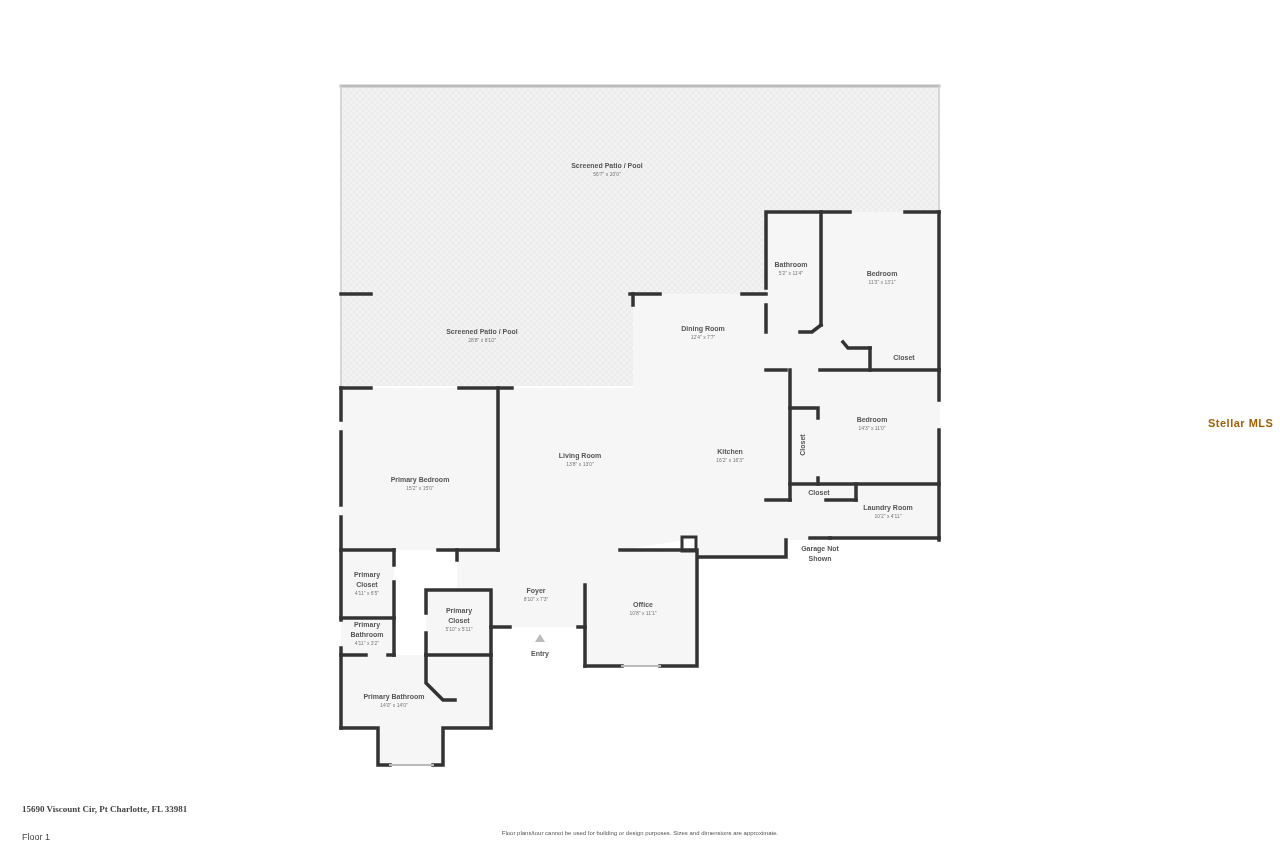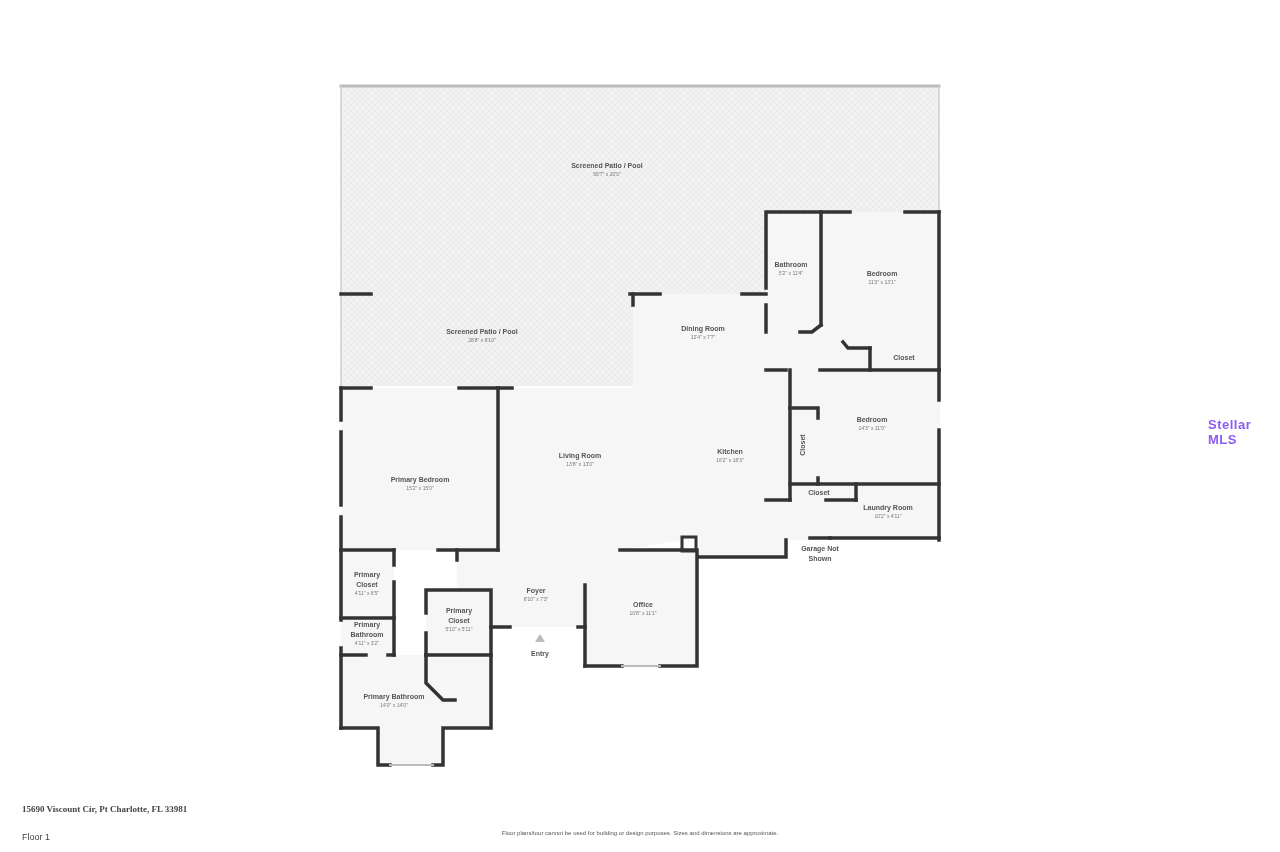--- a/index.html
+++ b/index.html
@@ -3,21 +3,21 @@
 <meta charset="utf-8">
 <style>
   html,body{margin:0;padding:0;background:#ffffff;}
   body{width:1280px;height:852px;position:relative;overflow:hidden;font-family:"Liberation Sans",sans-serif;}
   #plan{position:absolute;left:0;top:0;width:1280px;height:852px;}
   .lbl{font-family:"Liberation Sans",sans-serif;font-size:7px;font-weight:bold;fill:#555;text-anchor:middle;}
   .dim{font-family:"Liberation Sans",sans-serif;font-size:5px;fill:#777;text-anchor:middle;}
   .footer-addr{position:absolute;left:22px;top:804px;font-size:9px;font-weight:bold;color:#444;font-family:Liberation Serif, serif;}
   .footer-floor{position:absolute;left:22px;top:832px;font-size:9px;font-weight:normal;color:#444;}
   .disclaimer{position:absolute;left:0;width:1280px;text-align:center;top:830px;font-size:6px;color:#555;}
-  .watermark{position:absolute;left:1208px;top:417px;font-size:13px;font-weight:bold;color:#8b5cf6;letter-spacing:0.5px;}
+  .watermark{position:absolute;left:1208px;top:417px;font-size:11px;font-weight:bold;color:#a16207;letter-spacing:0.5px;}
 </style>
 </head>
 <body>
 
 <svg id="plan" viewBox="0 0 1280 852" xmlns="http://www.w3.org/2000/svg">
   <defs>
     <pattern id="patioPat" width="6" height="6" patternUnits="userSpaceOnUse">
       <rect width="6" height="6" fill="#f2f2f2"></rect>
       <path d="M0 0 L6 6 M6 0 L0 6" stroke="#e4e4e4" stroke-width="0.6"></path>
     </pattern>

